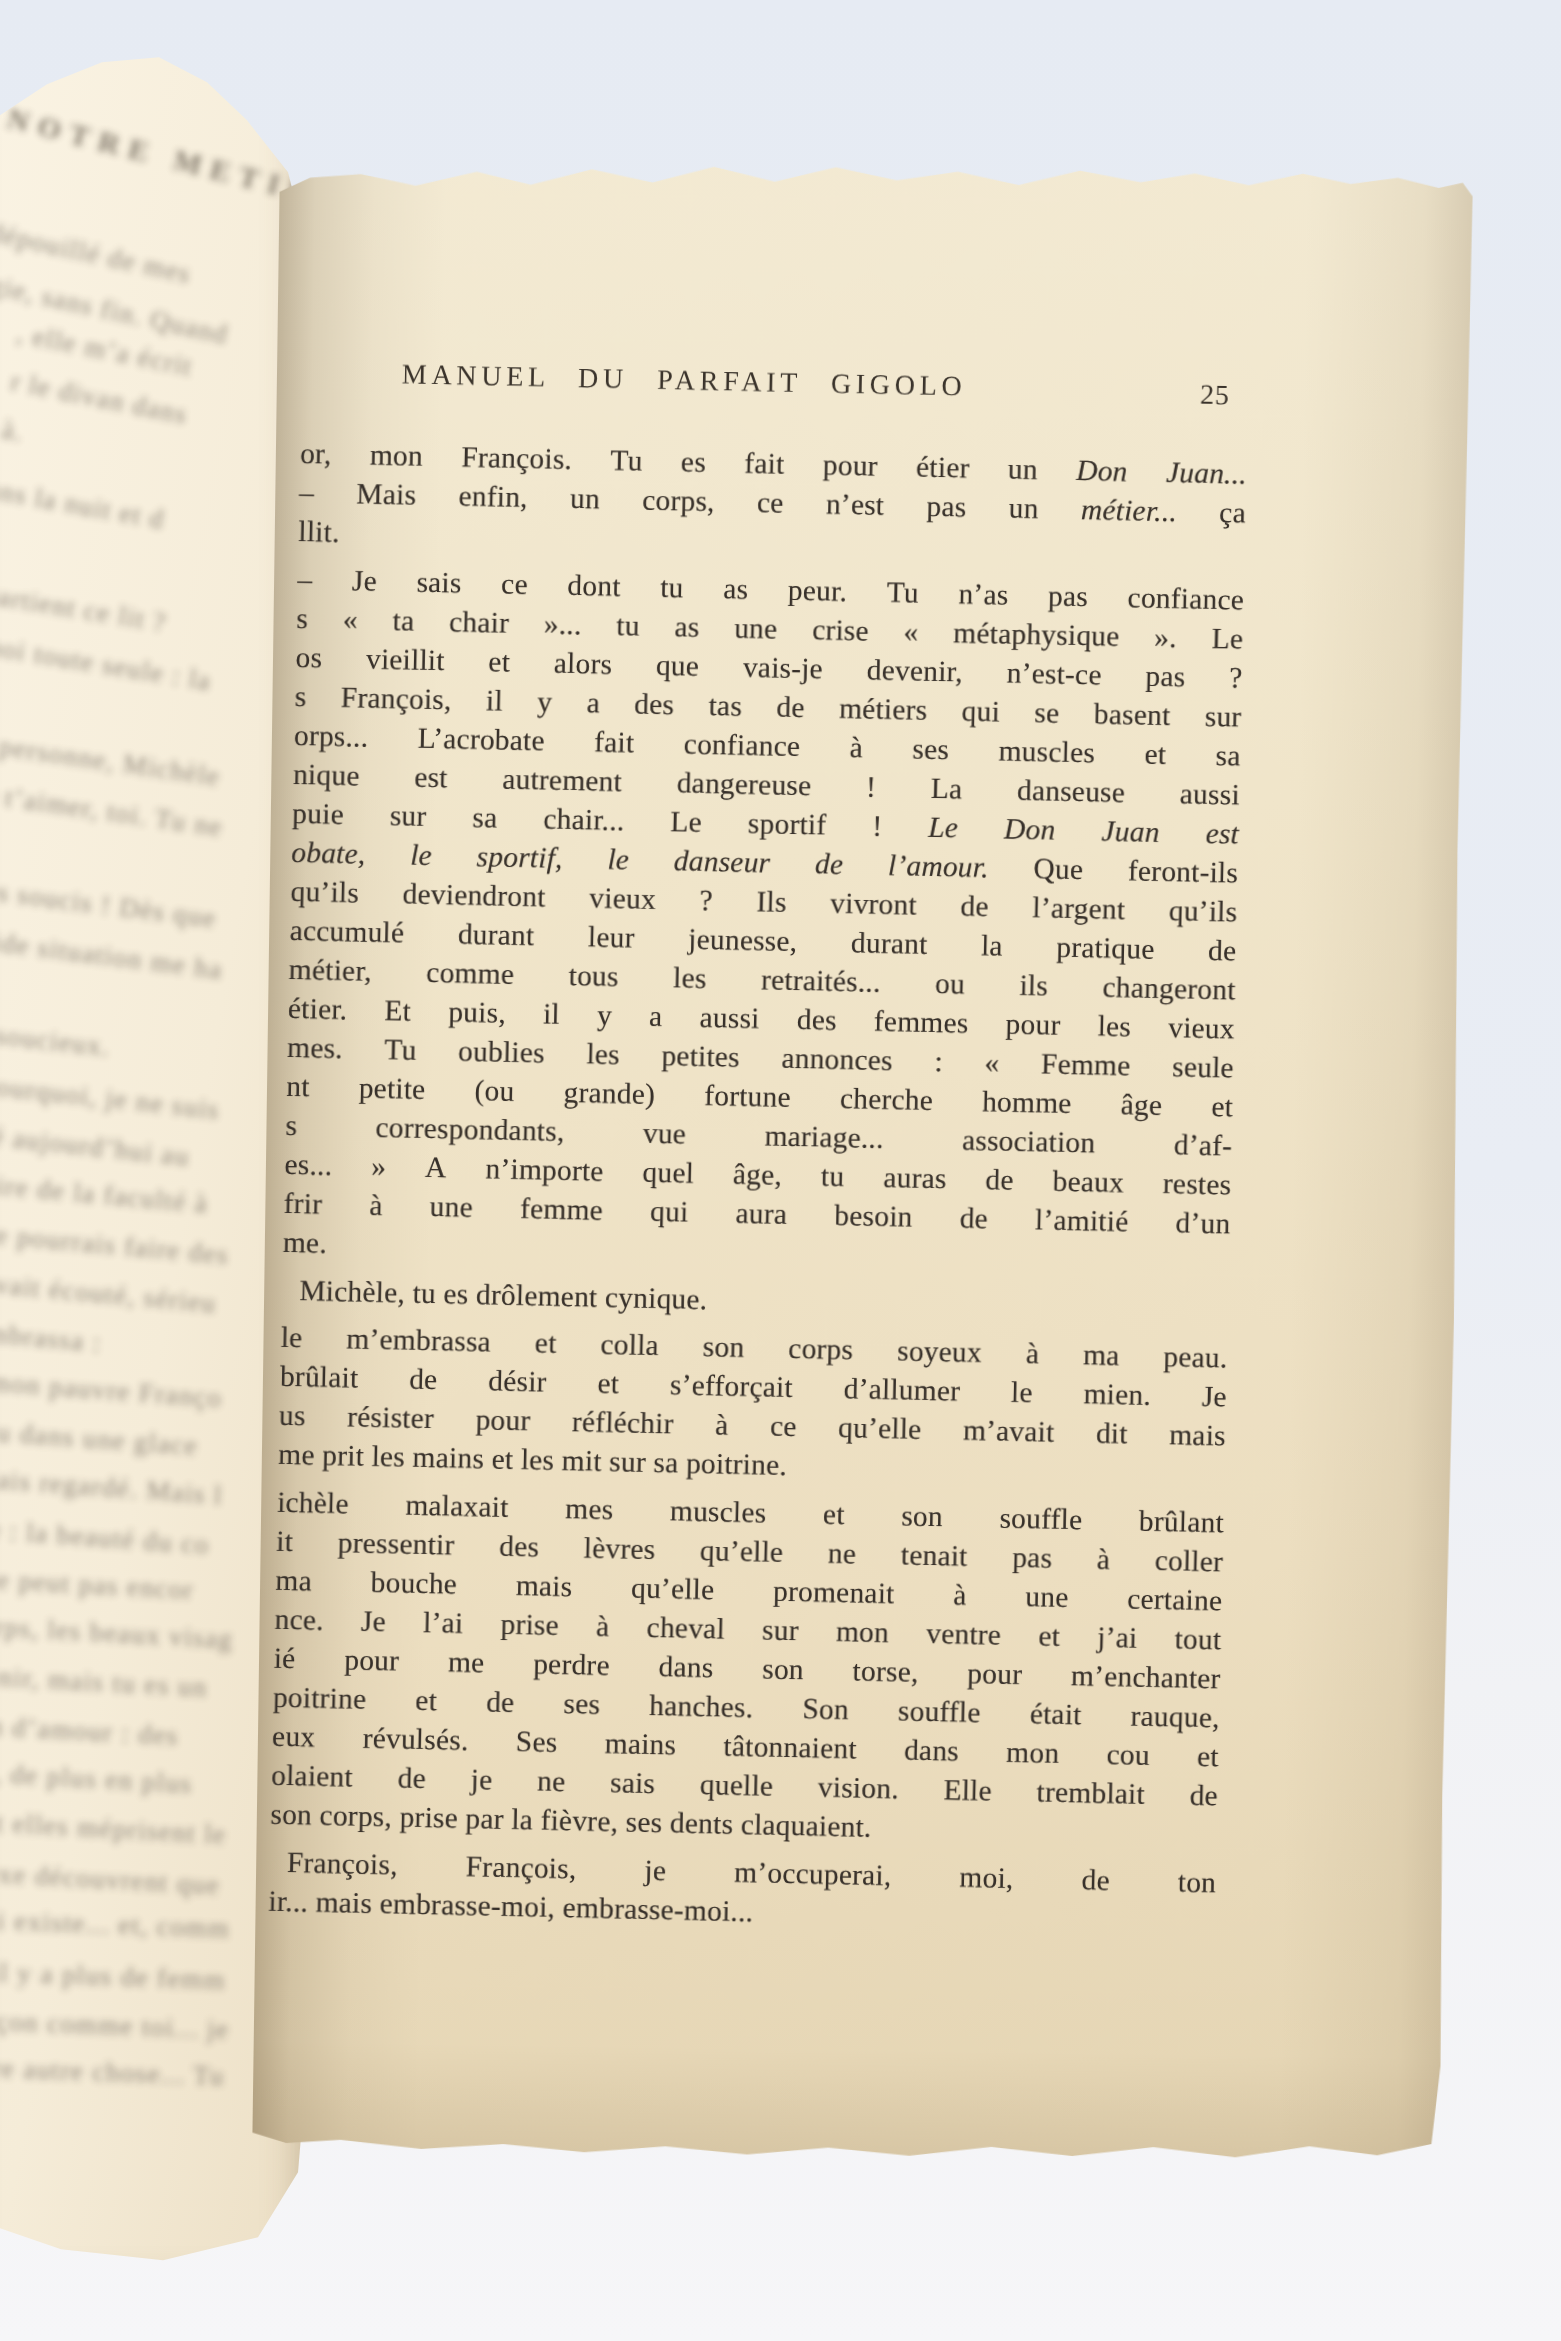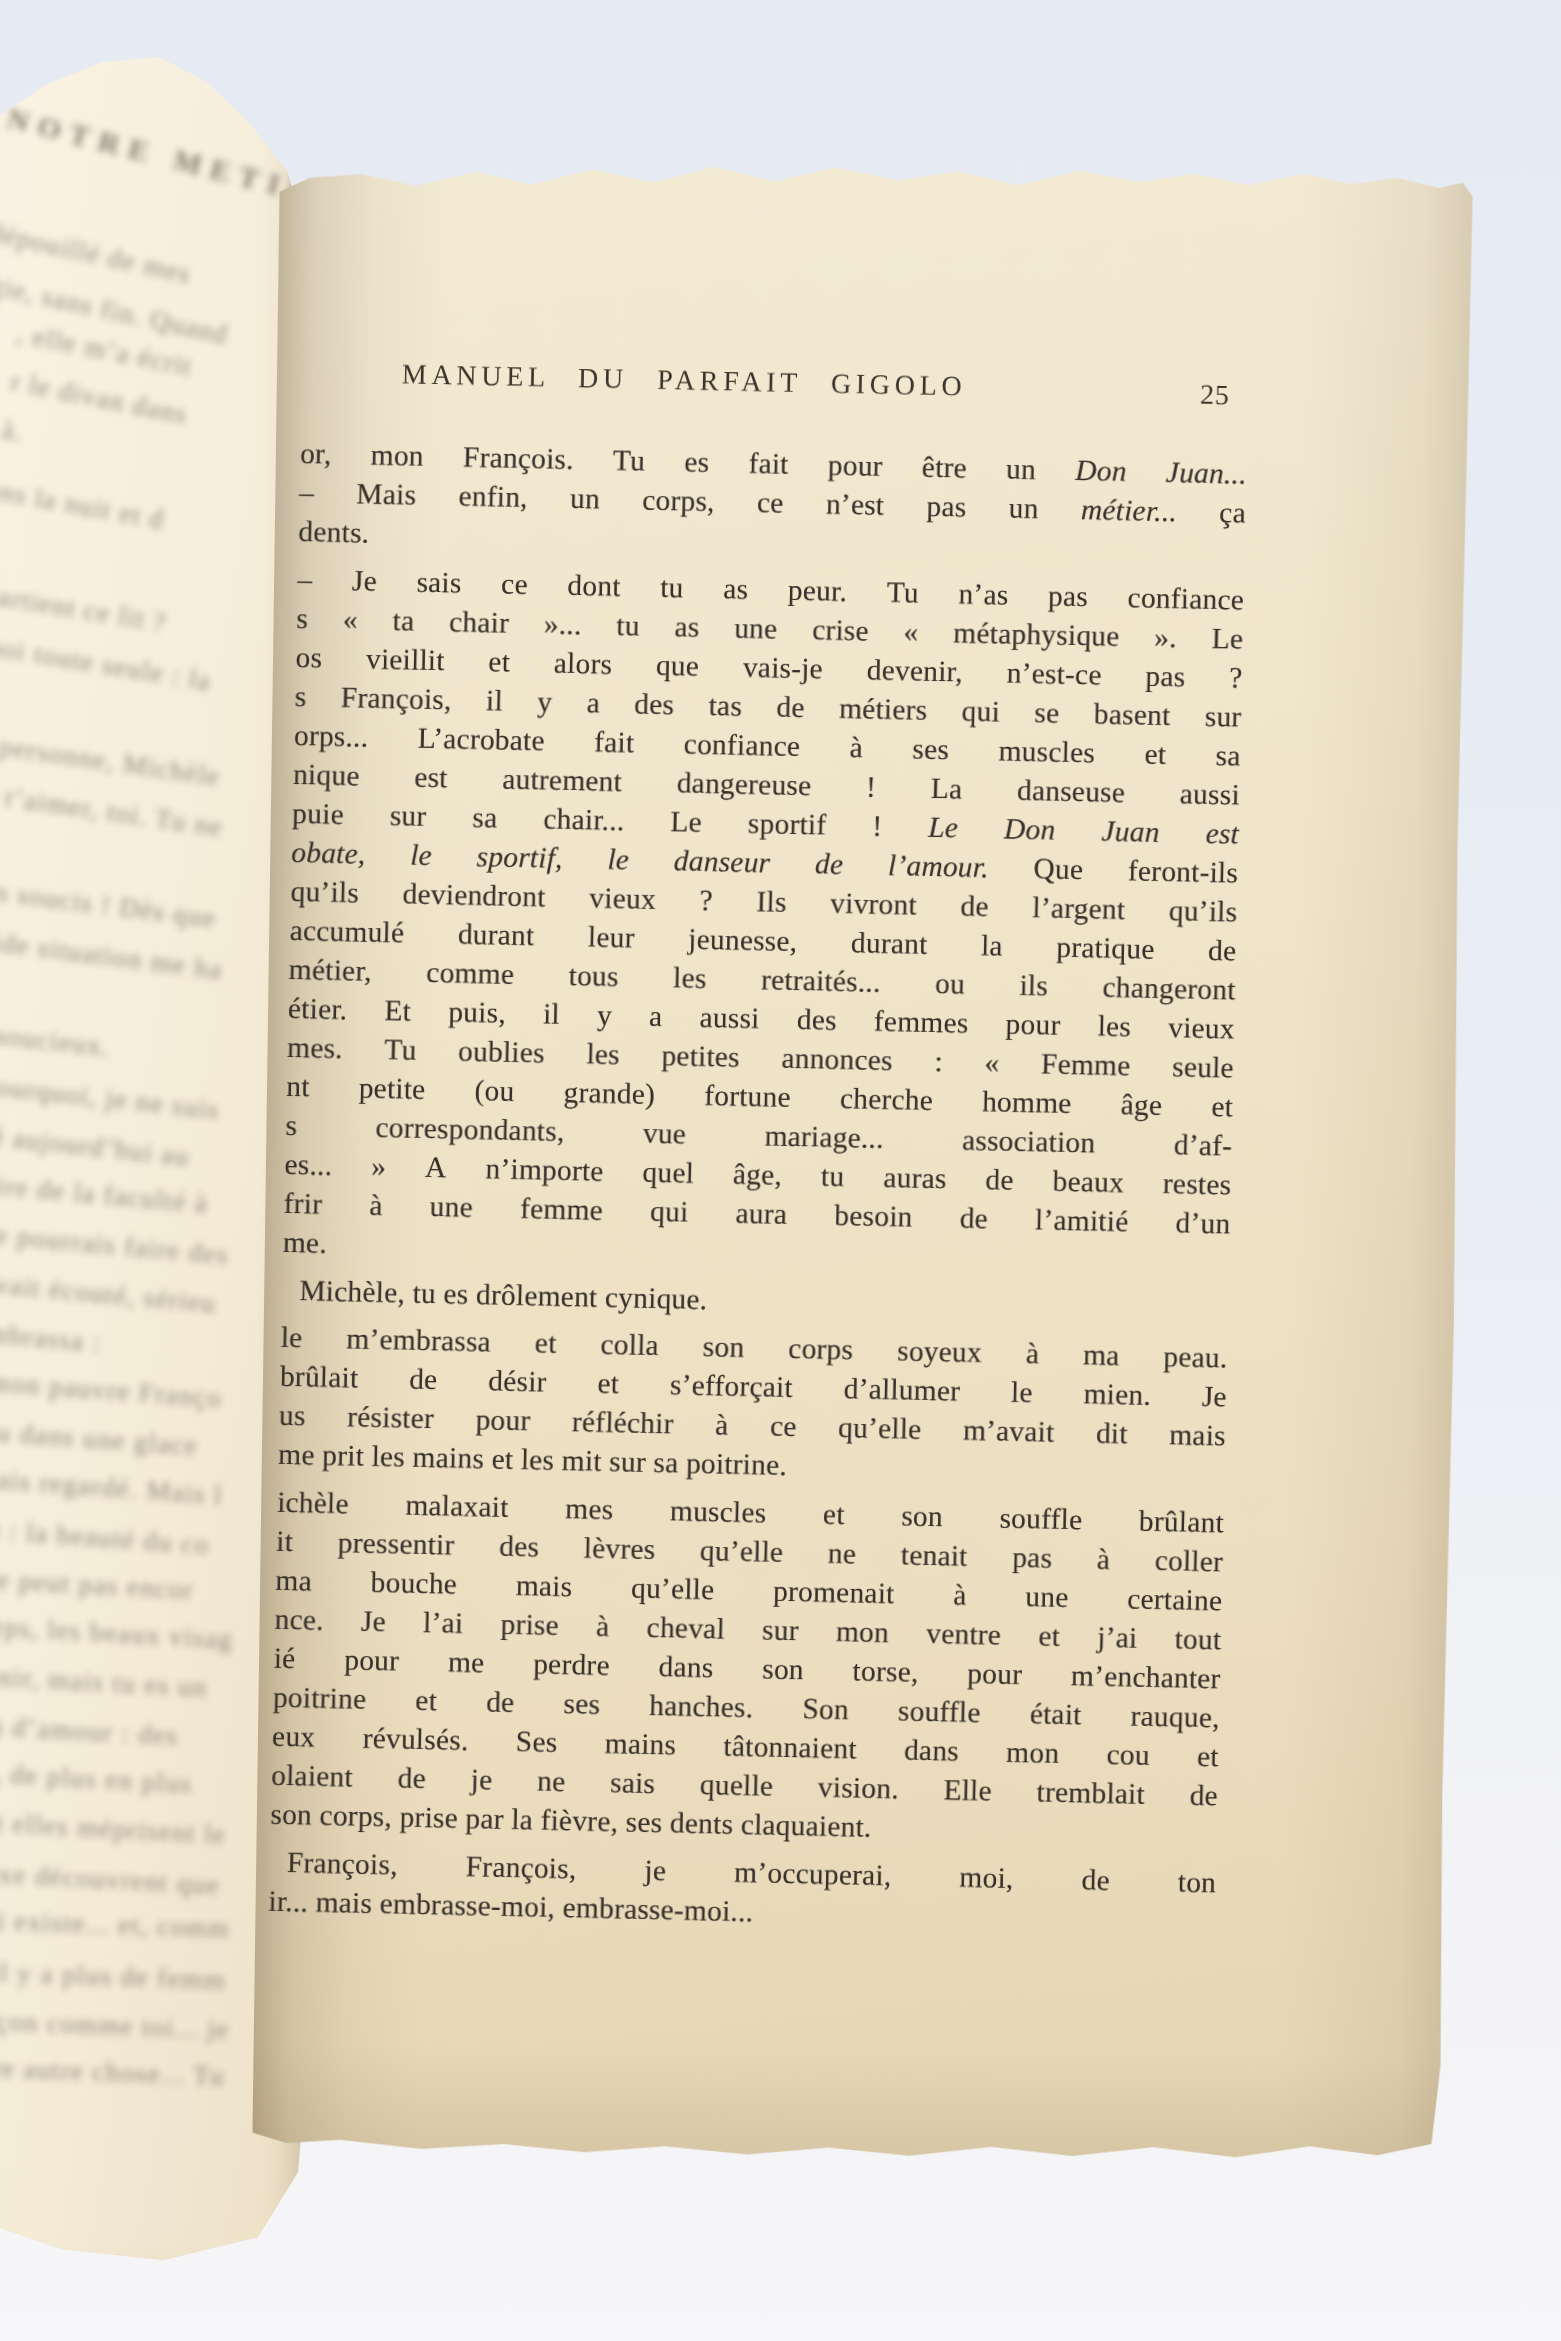--- a/index.html
+++ b/index.html
@@ -114,39 +114,39 @@
     <div class="body-text" id="body-text">
         <div class="para">
           <div class="line just">
             <span>or,</span>
             <span>mon</span>
             <span>François.</span>
             <span>Tu</span>
             <span>es</span>
             <span>fait</span>
             <span>pour</span>
-            <span>être</span>
+            <span>étier</span>
             <span>un</span>
             <span class="i">Don</span>
             <span class="i">Juan...</span>
           </div>
           <div class="line just">
             <span>–</span>
             <span>Mais</span>
             <span>enfin,</span>
             <span>un</span>
             <span>corps,</span>
             <span>ce</span>
             <span>n’est</span>
             <span>pas</span>
             <span>un</span>
             <span class="i">métier...</span>
             <span>ça</span>
           </div>
-          <div class="line"><span>dents.</span></div>
+          <div class="line"><span>llit.</span></div>
         </div>
         <div class="para">
           <div class="line just">
             <span>–</span>
             <span>Je</span>
             <span>sais</span>
             <span>ce</span>
             <span>dont</span>
             <span>tu</span>
             <span>as</span>

